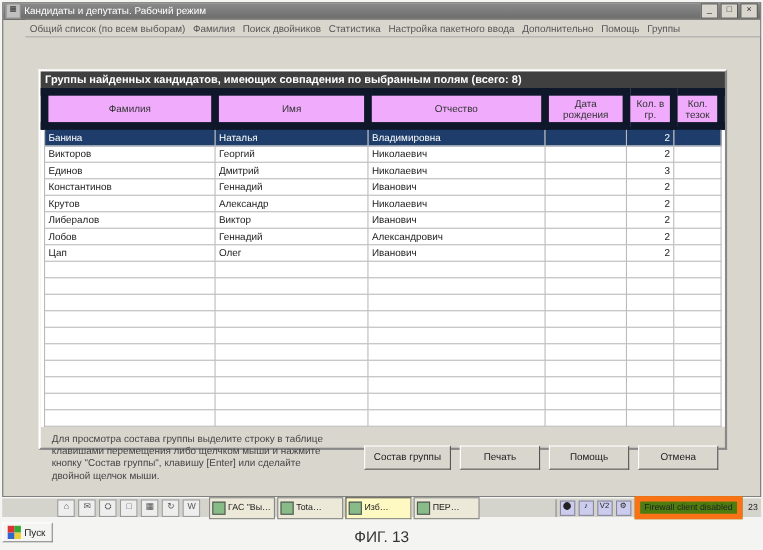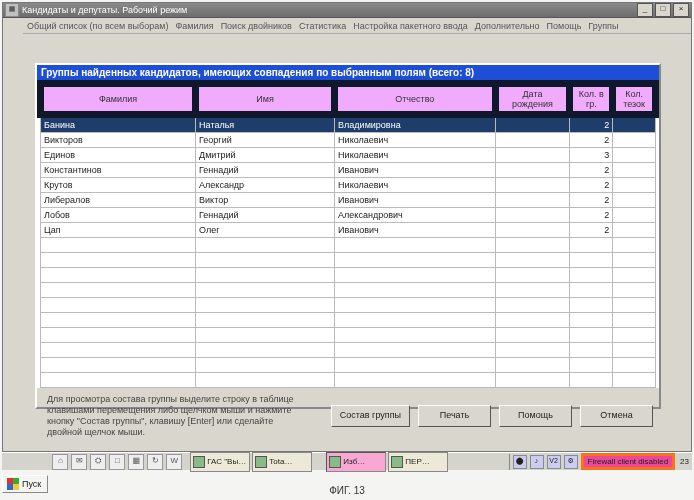--- a/index.html
+++ b/index.html
@@ -76,21 +76,21 @@
     width: 626px;
     height: 346px;
     background: #d9d6ce;
     border: 2px solid #888;
     border-top-color:#fff; border-left-color:#fff;
     box-sizing: border-box;
     display: flex;
     flex-direction: column;
   }
   .dlg-title {
-    background: #1d4ed8;
+    background: #404040;
     color: #fff;
     font-weight: bold;
     font-size: 10px;
     padding: 2px 4px;
   }
   .grid-wrap {
     flex: 0 0 auto;
   }
   table.grid {
     width: 100%;
@@ -205,53 +205,53 @@
     font-size: 8px;
     padding: 1px 2px;
     overflow: hidden;
     white-space: nowrap;
     text-overflow: ellipsis;
     display: flex;
     align-items: center;
     gap: 2px;
   }
   .taskbtn.active {
-    background: #f9a8d4;
-    border-top-color:#555; border-left-color:#555;margin-left:12px;
+    background: #fef9c3;
+    border-top-color:#555; border-left-color:#555;
   }
   .taskbtn .ti {
     width: 10px; height: 10px;
     background: #8b8;
     border: 1px solid #555;
     flex-shrink: 0;
   }
   .tray {
     display: flex;
     align-items: center;
     gap: 3px;
     padding: 0 3px;
     border-left: 1px solid #888;
     height: 16px;
   }
   .ti2 { width: 12px; height: 12px; background:#cce; border:1px solid #889; font-size:7px; line-height:10px; text-align:center; }
   .firewall {
-    background:#ec4899;
-    border:3px solid #f97316;
+    background:#4d7c0f;
+    border:5px solid #f97316;
     font-size:8px;
     padding:1px 4px;
   }
   .clock { font-size:8px; padding-left:2px;}
 
   
   .fig-caption {
     position: absolute;
     bottom: 4px;
     width: 100%;
     text-align: center;
-    font-size: 10px;
+    font-size: 14px;
     color: #333;
   }
 </style>
 </head>
 <body>
 
 <div class="app-window">
 
   <div class="titlebar">
     <span class="t-icon">▦</span>

